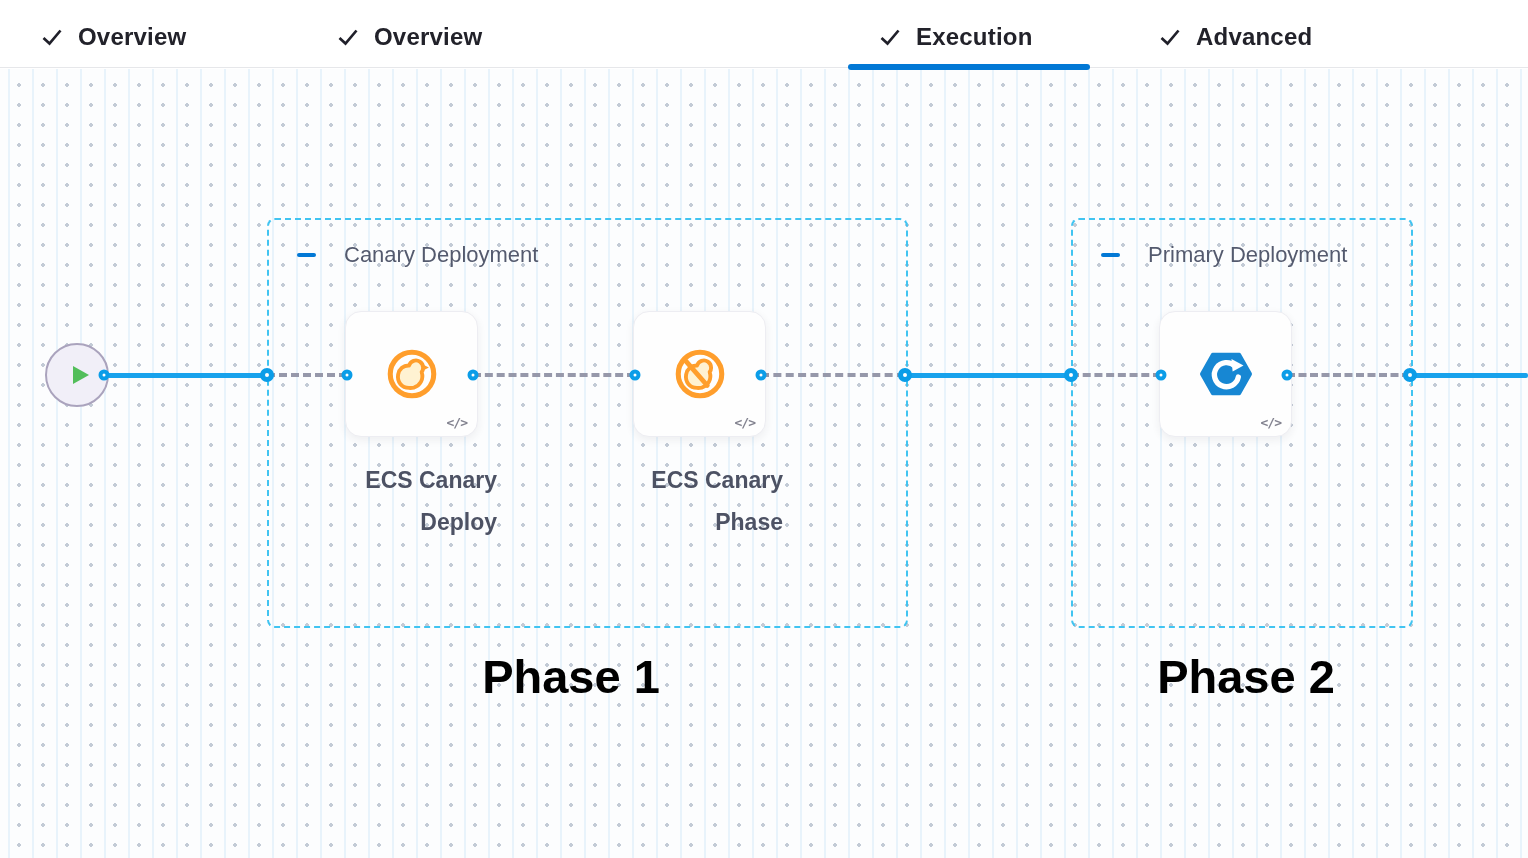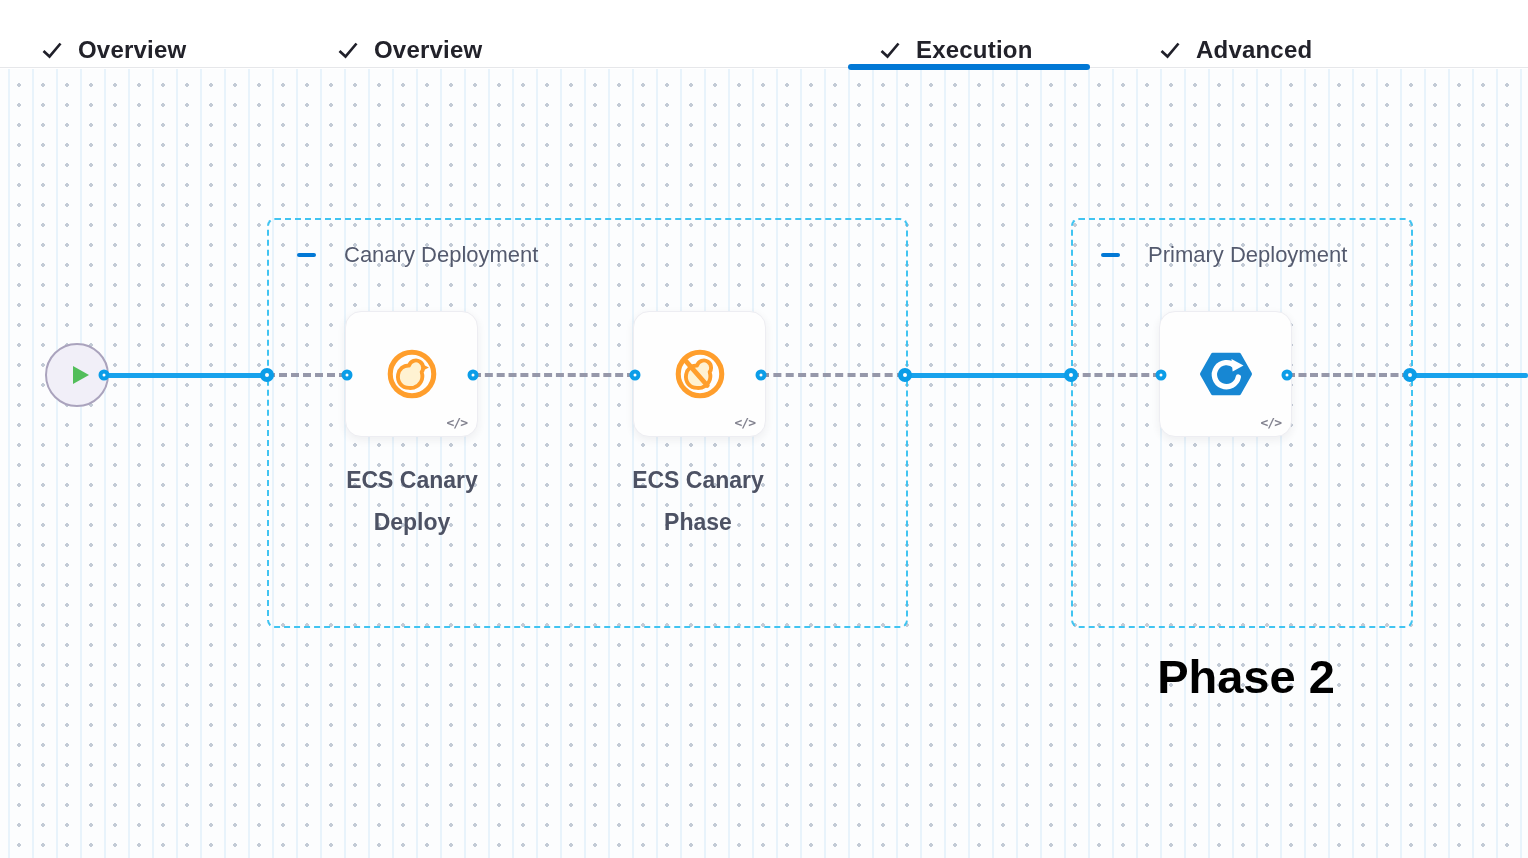--- a/index.html
+++ b/index.html
@@ -2,21 +2,21 @@
 <html><head>
 <meta charset="utf-8">
 <style>
   * { margin:0; padding:0; box-sizing:border-box; }
   html,body { width:1528px; height:858px; overflow:hidden;
     font-family:"Liberation Sans", sans-serif; background:#fff; }
 
   
   .tabbar { position:relative; width:1528px; height:68px; background:#ffffff;
     border-bottom:1px solid #e6e7ea; z-index:5; }
-  .tab { position:absolute; top:16px; height:68px; display:flex; align-items:center;
+  .tab { position:absolute; top:3px; height:68px; display:flex; align-items:center;
     gap:14px; cursor:pointer; }
   .tab .check-icon { width:24px; height:24px; display:block; }
   .tab .tab-label { font-size:24px; font-weight:600; color:#22222a; letter-spacing:.2px; }
   .tab-underline { position:absolute; left:848px; top:64px; width:242px; height:6px;
     background:#0278d5; border-radius:3px; z-index:6; }
 
   
   .canvas { position:absolute; left:0; top:69px; width:1528px; height:789px;
     background-color:#fcfdfe;
     background-image:
@@ -57,21 +57,21 @@
   .step-card { position:absolute; top:311px; width:133px; height:126px;
     background:#fefefe; border:1px solid #ededf2; border-radius:16px;
     box-shadow:0 3px 8px rgba(40,41,61,.07); z-index:3; cursor:pointer;
     display:flex; align-items:center; justify-content:center; }
   .card-1 { left:345px; } .card-2 { left:633px; } .card-3 { left:1159px; }
   .step-icon { width:58px; height:58px; }
   .code-badge { position:absolute; right:10px; bottom:6px; font-size:13px;
     font-weight:700; color:#82828f; font-family:"DejaVu Sans Mono", monospace;
     letter-spacing:-1px; }
 
-  .step-name { position:absolute; top:459px; width:170px; text-align:center;
+  .step-name { position:absolute; top:459px; width:170px; text-align:right;
     font-size:23px; font-weight:600; color:#4d5264; line-height:42px; z-index:2; }
   .name-1 { left:327px; } .name-2 { left:613px; } .name-3 { left:1139px; }
 
   
   .phase-label { position:absolute; top:649px; transform:translateX(-50%);
     font-size:47px; font-weight:700; color:#000; white-space:nowrap; z-index:2; }
   .phase-1 { left:571px; } .phase-2 { left:1246px;text-align:right; }
 </style>
 </head>
 <body>
@@ -170,15 +170,16 @@
   <div class="port" style="left:761px;  top:306px"></div>
   <div class="port lg" style="left:905px;  top:306px"></div>
   <div class="port lg" style="left:1071px; top:306px"></div>
   <div class="port" style="left:1161px; top:306px"></div>
   <div class="port" style="left:1287px; top:306px"></div>
   <div class="port lg" style="left:1410px; top:306px"></div>
 
   <div class="step-name name-1" style="top:390px">ECS Canary Deploy</div>
   <div class="step-name name-2" style="top:390px">ECS Canary Phase</div>
 
+  <div class="phase-label phase-1" style="top:580px">Phase 1</div>
   <div class="phase-label phase-2" style="top:580px">Phase 2</div>
 
 </div>
 
 </body></html>

